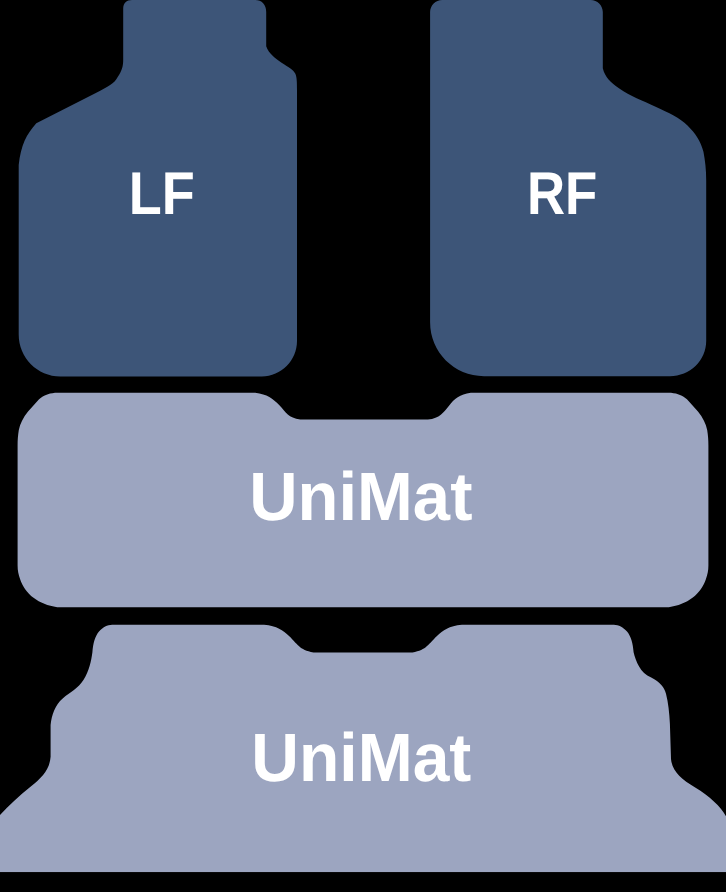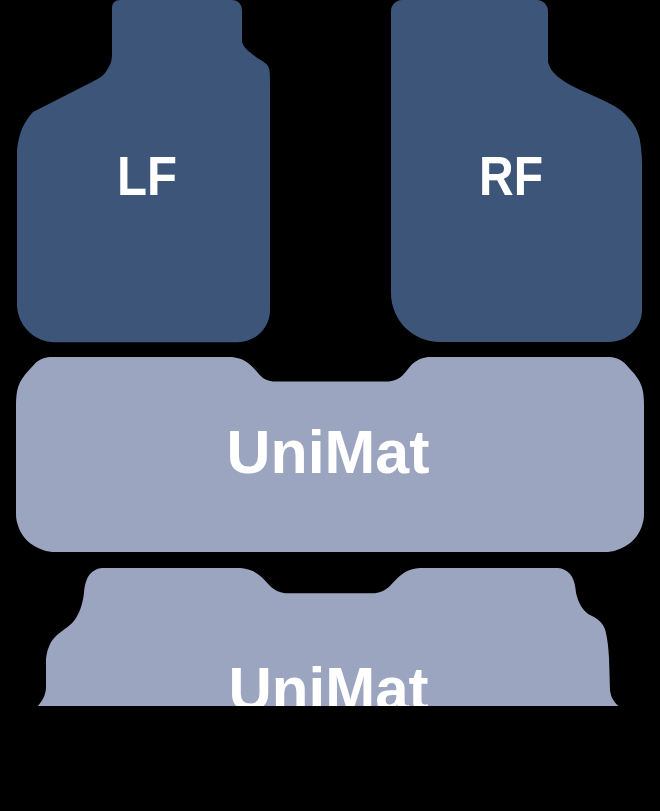--- a/index.html
+++ b/index.html
@@ -1,16 +1,16 @@
 <!DOCTYPE html>
 <html><head>
 <meta charset="utf-8">
 <style>
   html,body{margin:0;padding:0;background:#000;}
-  #stage{position:relative;width:660px;height:706px;background:#000;overflow:hidden;}
+  #stage{position:relative;width:660px;height:793px;background:#000;overflow:hidden;}
   svg{display:block;}
   text{font-family:"Liberation Sans",sans-serif;font-weight:bold;fill:#ffffff;}
 </style>
 </head>
 <body>
 <div id="stage">
 <svg width="660" height="811" viewBox="0 0 660 811">
 
   <path fill="#3d5578" d="M120,0
     L232,0

